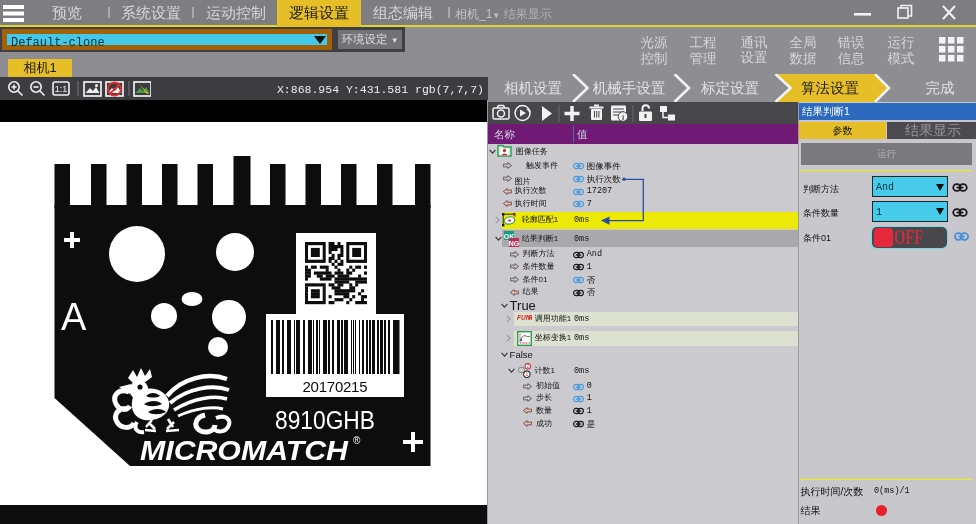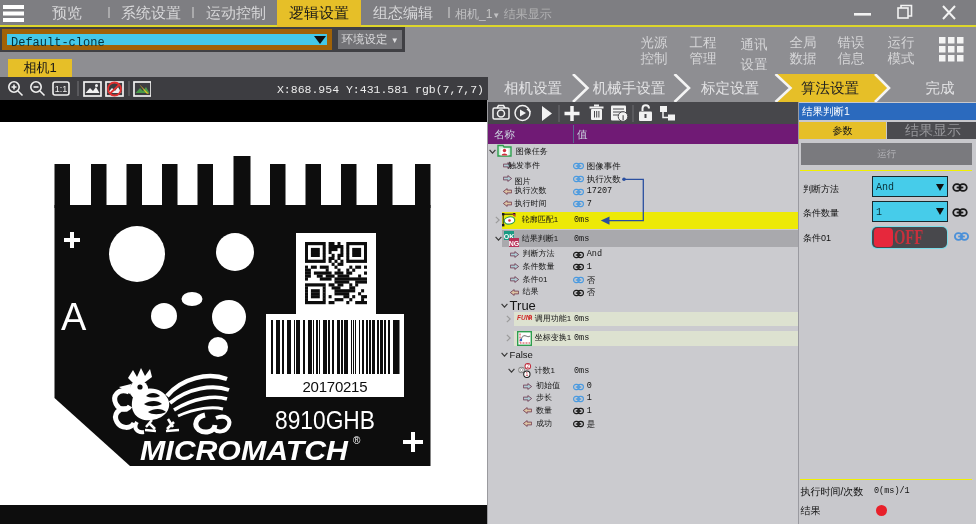--- a/index.html
+++ b/index.html
@@ -36,21 +36,21 @@
 </svg>
 
 <div class="abs" style="left:0;top:27px;width:976px;height:50px;background:#8e8e92"></div>
 <div class="abs" style="left:0;top:27px;width:405px;height:25px;background:#404044"></div>
 <div class="abs mono" style="left:2px;top:29px;width:330px;height:21px;background:#44c8e8;border:5px solid #a16207;font-size:12px;line-height:19px;color:#083038;padding-left:4px">Default-clone</div>
 <div class="abs" style="left:314px;top:36px;width:0;height:0;border-left:6px solid transparent;border-right:6px solid transparent;border-top:8px solid #101010"></div>
 <div class="abs" style="left:338px;top:30px;width:64px;height:19px;background:#737377;color:#dcdcde;font-size:11.5px;line-height:19px;text-align:center">环境设定 <span style="font-size:8px">▼</span></div>
 
 <div class="abs" style="left:627px;top:35px;width:54px;height:32px;color:#d6d6d8;font-size:13.5px;line-height:16px;text-align:center">光源<br>控制</div>
 <div class="abs" style="left:676px;top:35px;width:54px;height:32px;color:#d6d6d8;font-size:13.5px;line-height:16px;text-align:center">工程<br>管理</div>
-<div class="abs" style="left:727px;top:35px;width:54px;height:32px;color:#d6d6d8;font-size:13.5px;line-height:20px;text-align:center">通讯<br>设置</div>
+<div class="abs" style="left:727px;top:35px;width:54px;height:32px;color:#d6d6d8;font-size:13.5px;line-height:15px;text-align:center">通讯<br>设置</div>
 <div class="abs" style="left:776px;top:35px;width:54px;height:32px;color:#d6d6d8;font-size:13.5px;line-height:16px;text-align:center">全局<br>数据</div>
 <div class="abs" style="left:824px;top:35px;width:54px;height:32px;color:#d6d6d8;font-size:13.5px;line-height:16px;text-align:center">错误<br>信息</div>
 <div class="abs" style="left:874px;top:35px;width:54px;height:32px;color:#d6d6d8;font-size:13.5px;line-height:16px;text-align:center">运行<br>模式</div>
 
 <svg class="abs" style="left:939px;top:37px" width="25" height="25">
  <g fill="#f4f4f4">
   <rect x="0" y="0" width="6.5" height="6.5"></rect>
       <rect x="9" y="0" width="6.5" height="6.5"></rect>
       <rect x="18" y="0" width="6.5" height="6.5"></rect>
   <rect x="0" y="9" width="6.5" height="6.5"></rect>
@@ -379,21 +379,21 @@
     <span class="abs" style="left:8.8px;top:0.5999999999999996px;line-height:0"><svg width="15" height="13" viewBox="0 0 15 13">
         <path d="M1 1.5 H6 L7 3 H14 V12 H1 Z" fill="#cdeed8" stroke="#2e9e4e" stroke-width="1.4"></path>
         <rect x="3.5" y="4.5" width="8" height="7" fill="#fff"></rect>
         <circle cx="7.5" cy="6.5" r="1.7" fill="#d03040"></circle>
         <path d="M4.5 11.5 C4.5 8.8 10.5 8.8 10.5 11.5 Z" fill="#d03040"></path>
       </svg></span>
     <span class="abs nm" style="left:27.7px;top:3.0999999999999996px">图像任务</span>
 <span class="abs" style="left:14.9px;top:18.8px;line-height:0"><svg width="9" height="7" viewBox="0 0 13 10">
         <path d="M0.5 3 H7 V0.8 L12.5 5 L7 9.2 V7 H0.5 Z" fill="#aeccd4" stroke="#71384e" stroke-width="1.2"></path>
       </svg></span>
-    <span class="abs nm" style="left:20px;top:17.3px">触发事件</span>
+    <span class="abs nm" style="left:38px;top:17.3px">触发事件</span>
     <span class="abs" style="left:85.2px;top:18.8px;line-height:0"><svg width="11" height="8" viewBox="0 0 13.5 9.5">
         <g fill="none" stroke="#4a9ae0" stroke-width="1.4">
           <rect x="0.7" y="1.6" width="7" height="6.3" rx="3.1"></rect>
           <rect x="5.8" y="1.6" width="7" height="6.3" rx="3.1"></rect>
         </g>
         <rect x="3.4" y="4" width="6.7" height="1.6" fill="#4a9ae0"></rect>
       </svg></span>
     <span class="abs vv" style="left:98.7px;top:17.3px">图像事件</span>
 <span class="abs" style="left:14.9px;top:31.799999999999997px;line-height:0"><svg width="9" height="7" viewBox="0 0 13 10">
         <path d="M0.5 3 H7 V0.8 L12.5 5 L7 9.2 V7 H0.5 Z" fill="#aeccd4" stroke="#71384e" stroke-width="1.2"></path>

